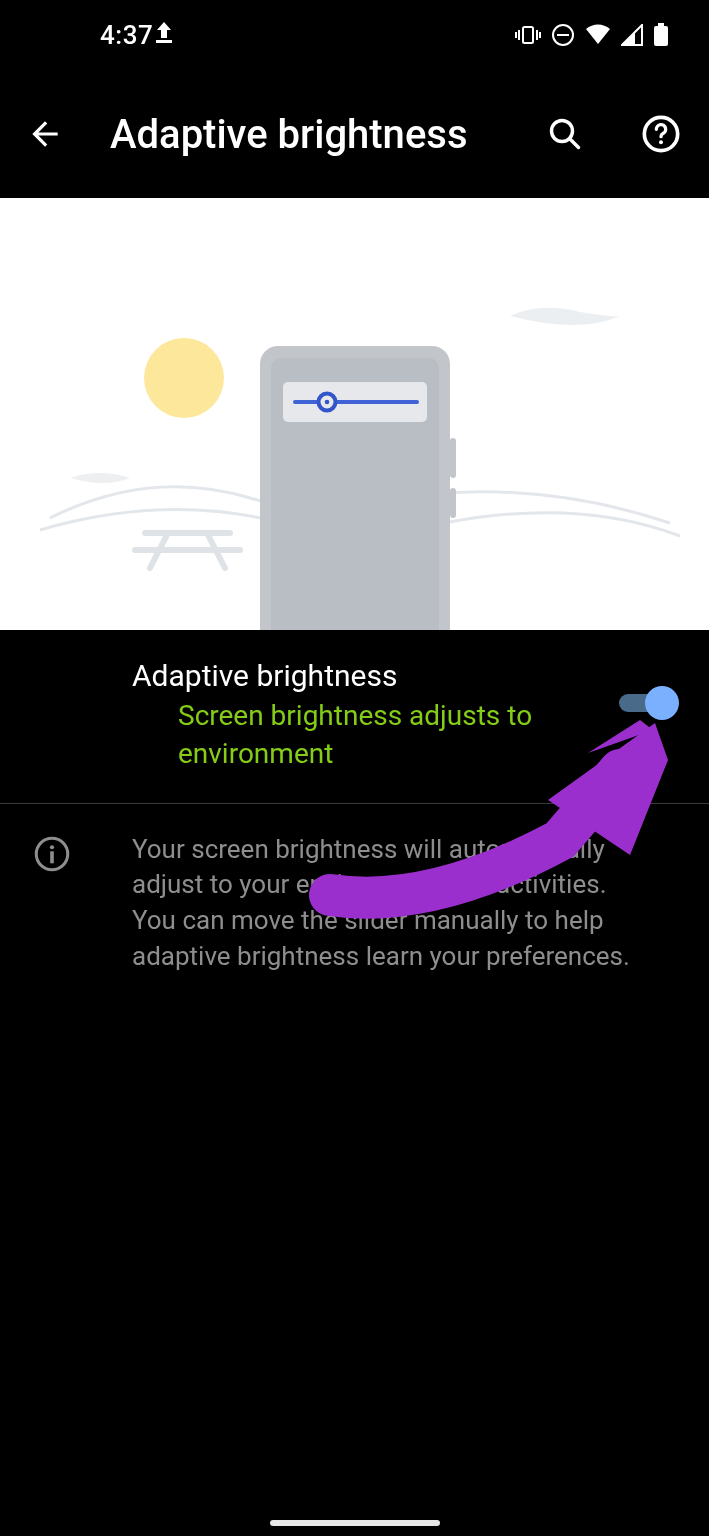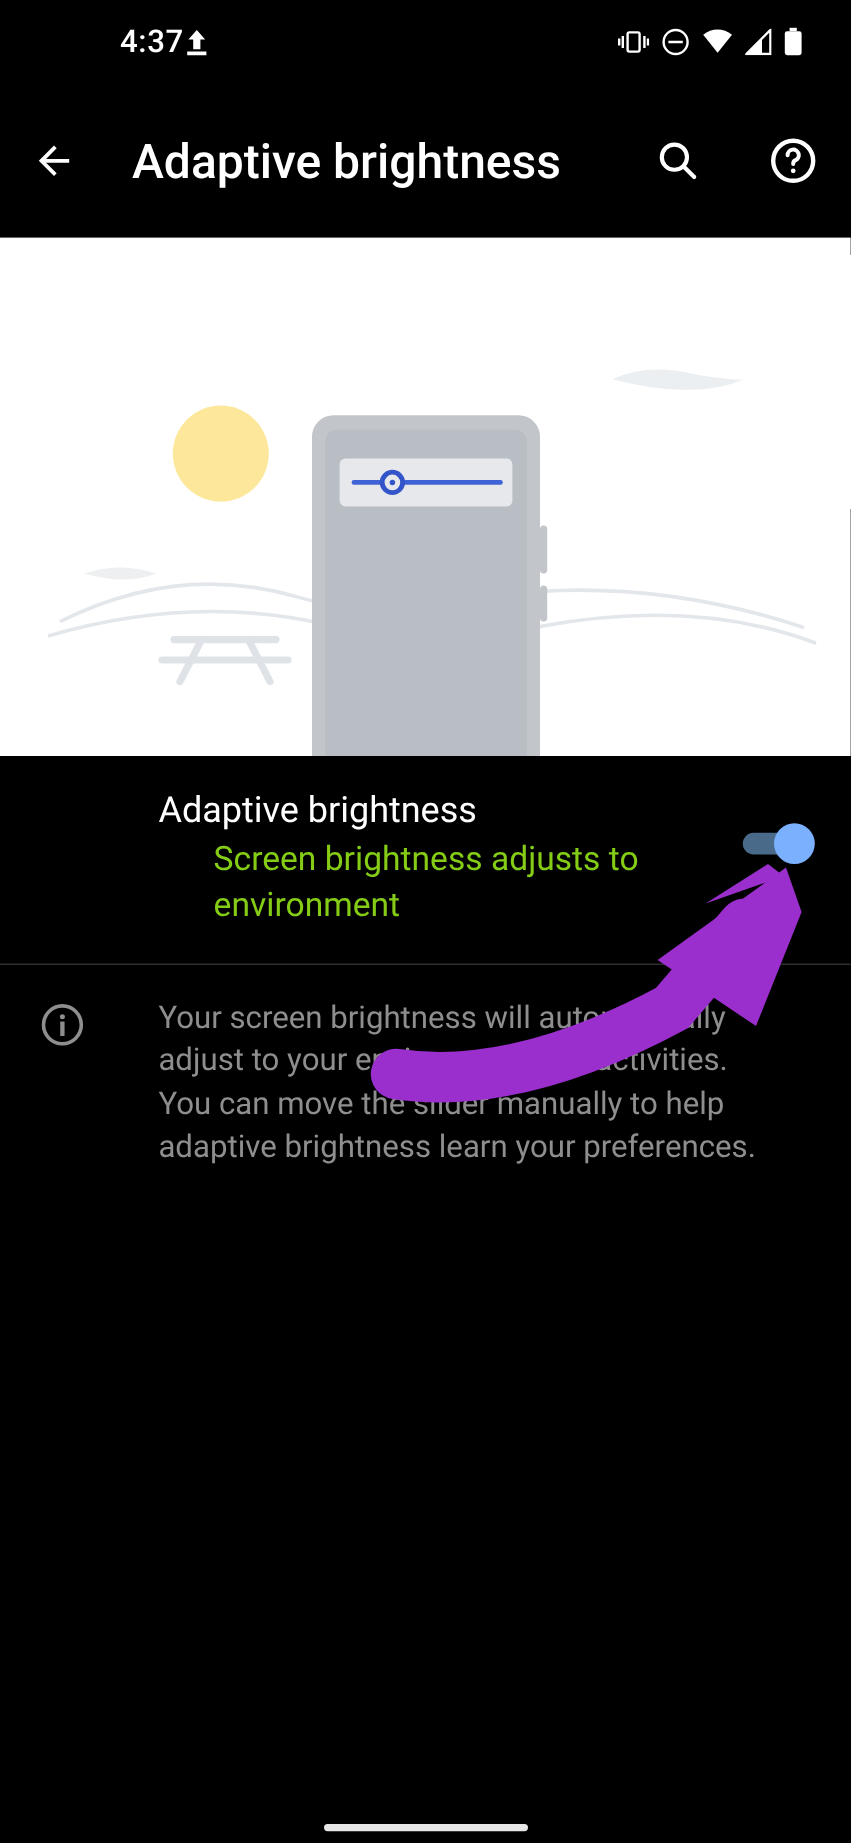--- a/index.html
+++ b/index.html
@@ -1,18 +1,18 @@
 <!DOCTYPE html>
 <html><head>
 <meta charset="utf-8">
 <style>
   * { box-sizing: border-box; margin: 0; padding: 0; }
   html, body { width: 709px; height: 1536px; background: #000; font-family: Roboto, "Helvetica Neue", Arial, sans-serif; color: #fff; overflow: hidden; }
   .status-bar { height: 70px; display: flex; align-items: center; justify-content: space-between; padding: 0 40px 0 100px; font-size: 26px; font-weight: 500; letter-spacing: 0.5px; }
-  .status-left { display: flex; align-items: center; }
+  .status-left { display: flex; align-items: flex-start; }
   .status-right { display: flex; align-items: center; gap: 10px; }
   .status-right svg, .status-left svg { display: block; }
   .app-bar { height: 128px; display: flex; align-items: center; padding: 0 20px; gap: 40px; }
   .app-bar .back { width: 50px; height: 50px; display:flex; align-items:center; justify-content:center; }
   .app-bar .title { flex: 1; font-size: 40px; font-weight: 500; }
   .app-bar .action { width: 56px; height: 56px; display:flex; align-items:center; justify-content:center; }
   .illus { width: 709px; height: 432px; background: #fff; position: relative; overflow: hidden; }
   .illus svg { position:absolute; top:0; left:0; }
   .setting-row { padding: 28px 28px 30px 132px; position: relative; }
   .setting-row .t { font-size: 30px; font-weight: 400; margin-bottom: 4px; }

